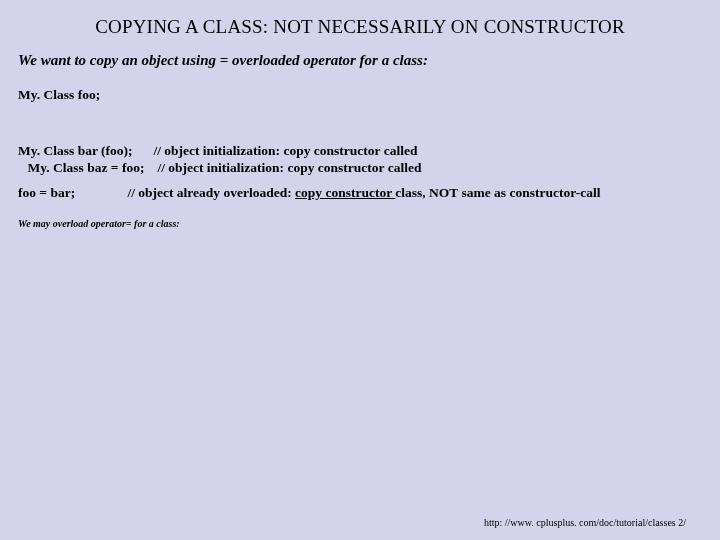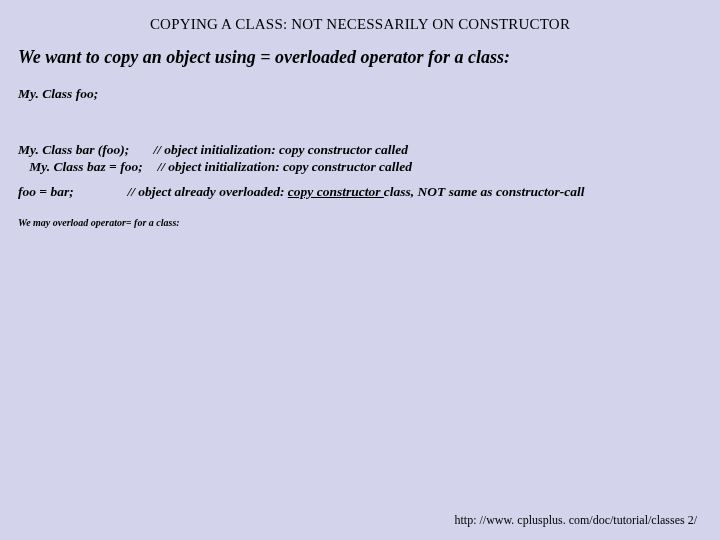--- a/index.html
+++ b/index.html
@@ -13,58 +13,57 @@
   }
   .slide {
     box-sizing: border-box;
     width: 720px;
     height: 540px;
     padding: 14px 18px 10px 18px;
     position: relative;
   }
   .title {
     text-align: center;
-    font-size: 15px;
+    font-size: 19px;
     font-weight: normal;
     letter-spacing: 0.2px;
     margin: 2px 0 14px 0;
   }
   .intro {
-    font-size: 18px;
+    font-size: 15px;
     font-style: italic;
     font-weight: bold;
     margin-bottom: 18px;
   }
   .codeblk {
     font-size: 13.5px;
     line-height: 1.25;
     font-weight: bold;
     margin-bottom: 16px;
-    font-style: italic;
   }
   .codeln {
     white-space: nowrap;
   }
   .lhs { display: inline-block; }
   .w-a { width: 110px; }
   .w-b { width: 132px; margin-top: 39px; }
   .w-c { width: 136px; text-align: center; }
   .w-d { width: 106px; margin-top: 8px; }
   .u { text-decoration: underline; }
   .overload {
     font-size: 10px;
     font-weight: bold;
     line-height: 1.25;
   }
   .overload .ln1 { font-style: italic; }
   .footer-url {
     position: absolute;
-    right: 23px;
+    right: 34px;
     bottom: 12px;
-    font-size: 12px;
+    font-size: 10px;
   }
 </style>
 </head>
 <body>
 
 <div class="slide">
 
   <div class="title">COPYING A CLASS: NOT NECESSARILY ON CONSTRUCTOR</div>
 
   <div class="intro">We want to copy an object using  =  overloaded operator for a class:</div>

